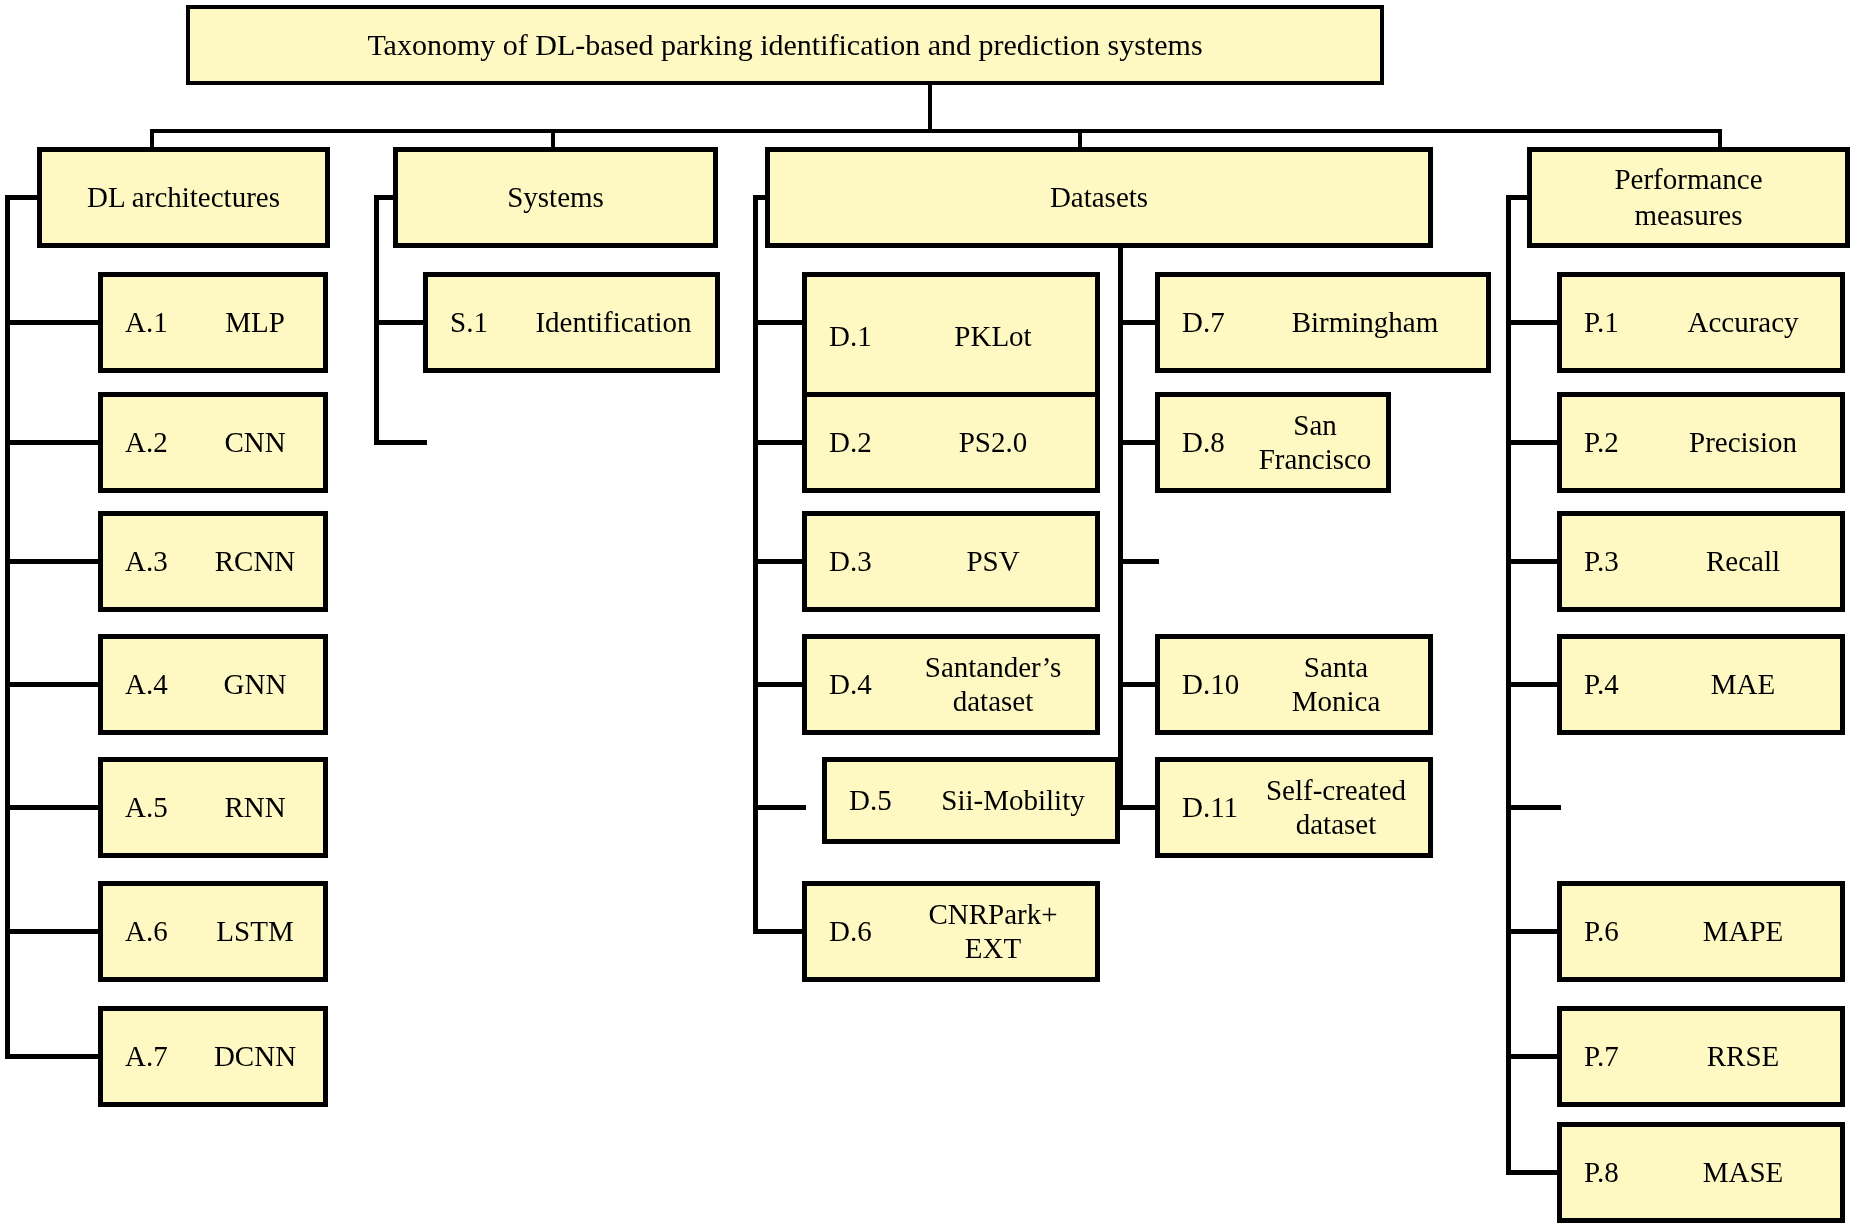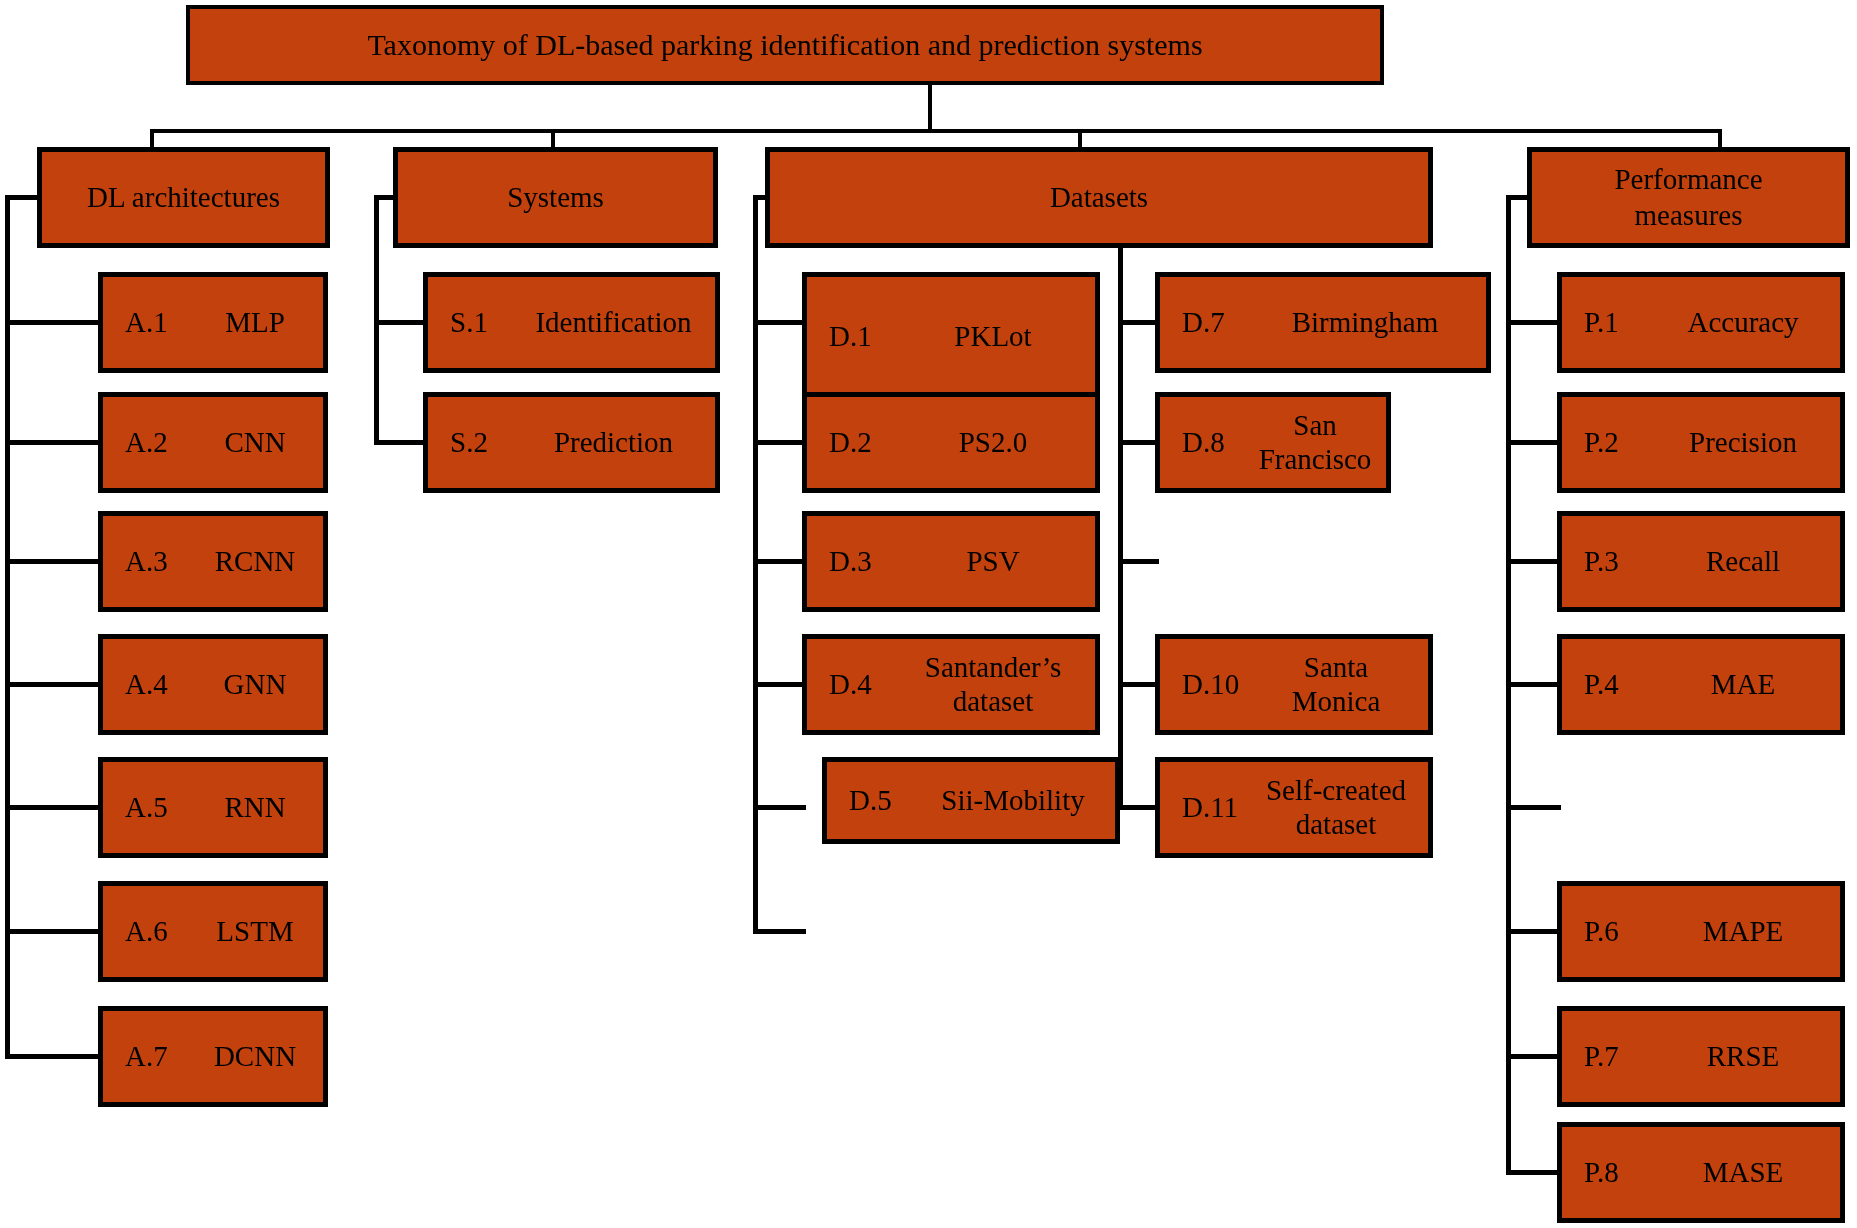--- a/index.html
+++ b/index.html
@@ -15,21 +15,21 @@
     background: #ffffff;
     overflow: hidden;
   }
   .line {
     position: absolute;
     background: #000000;
   }
   .box {
     position: absolute;
     box-sizing: border-box;
-    background: #c2410c;
+    background: #fef9c3;
     border: 5px solid #000000;
     display: flex;
     align-items: center;
     color: #000000;
   }
   .title-box {
     border-width: 4px;
     justify-content: center;
     font-size: 30px;
   }
@@ -129,24 +129,20 @@
 
   <div class="line" style="left:374px;top:195px;width:24px;height:5px"></div>
   <div class="line" style="left:374px;top:195px;width:5px;height:250px"></div>
   <div class="line" style="left:374px;top:320px;width:53px;height:5px"></div>
   <div class="line" style="left:374px;top:440px;width:53px;height:5px"></div>
 
   <div class="box child-box" style="left:423px;top:272px;width:297px;height:101px">
     <span class="node-id">S.1</span>
     <span class="node-label">Identification</span>
   </div>
-  <div class="box child-box" style="left:423px;top:392px;width:297px;height:101px">
-    <span class="node-id">S.2</span>
-    <span class="node-label">Prediction</span>
-  </div>
 
   <div class="line" style="left:753px;top:195px;width:17px;height:5px"></div>
   <div class="line" style="left:753px;top:195px;width:5px;height:739px"></div>
   <div class="line" style="left:753px;top:320px;width:53px;height:5px"></div>
   <div class="line" style="left:753px;top:440px;width:53px;height:5px"></div>
   <div class="line" style="left:753px;top:559px;width:53px;height:5px"></div>
   <div class="line" style="left:753px;top:682px;width:53px;height:5px"></div>
   <div class="line" style="left:753px;top:805px;width:53px;height:5px"></div>
   <div class="line" style="left:753px;top:929px;width:53px;height:5px"></div>
 
@@ -170,20 +166,25 @@
     <span class="node-label">PSV</span>
   </div>
   <div class="box child-box" style="left:802px;top:634px;width:298px;height:101px">
     <span class="node-id">D.4</span>
     <span class="node-label">Santander’s
 dataset</span>
   </div>
   <div class="box child-box" style="left:822px;top:757px;width:298px;height:87px">
     <span class="node-id">D.5</span>
     <span class="node-label">Sii-Mobility</span>
+  </div>
+  <div class="box child-box" style="left:802px;top:881px;width:298px;height:101px">
+    <span class="node-id">D.6</span>
+    <span class="node-label">CNRPark+
+EXT</span>
   </div>
 
   <div class="box child-box" style="left:1155px;top:272px;width:336px;height:101px">
     <span class="node-id">D.7</span>
     <span class="node-label">Birmingham</span>
   </div>
   <div class="box child-box" style="left:1155px;top:392px;width:236px;height:101px">
     <span class="node-id">D.8</span>
     <span class="node-label">San
 Francisco</span>

